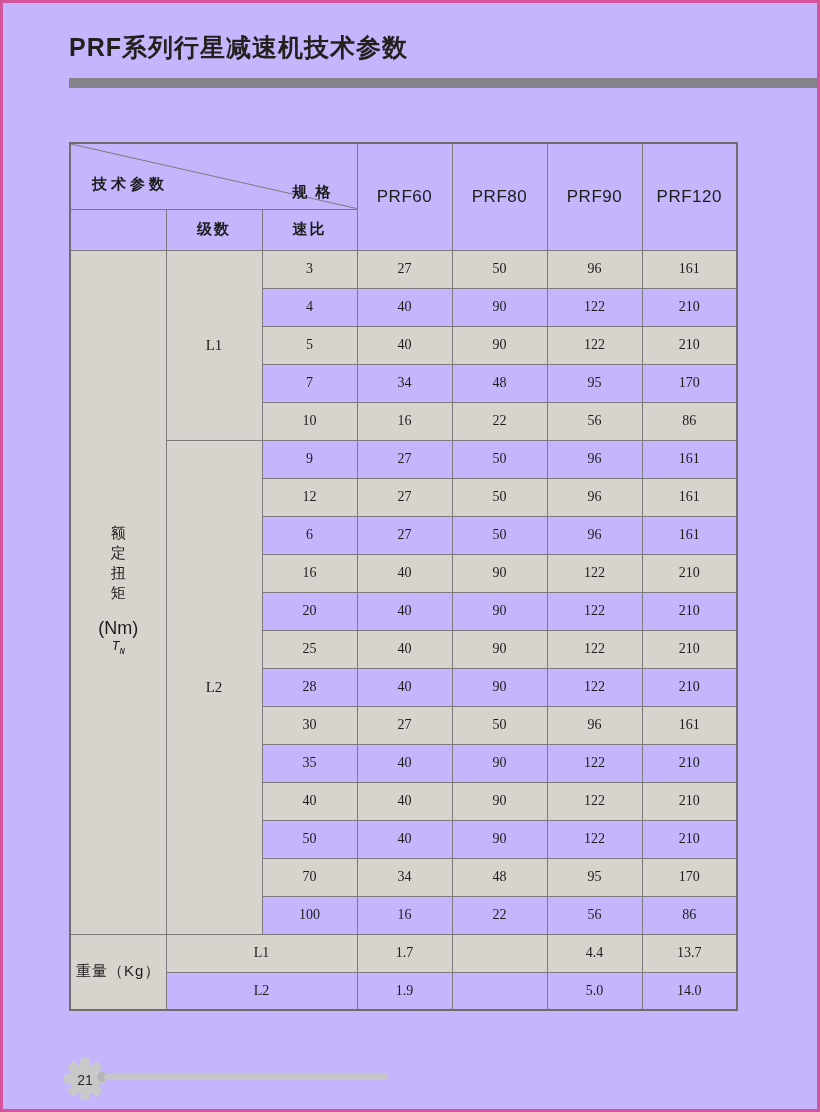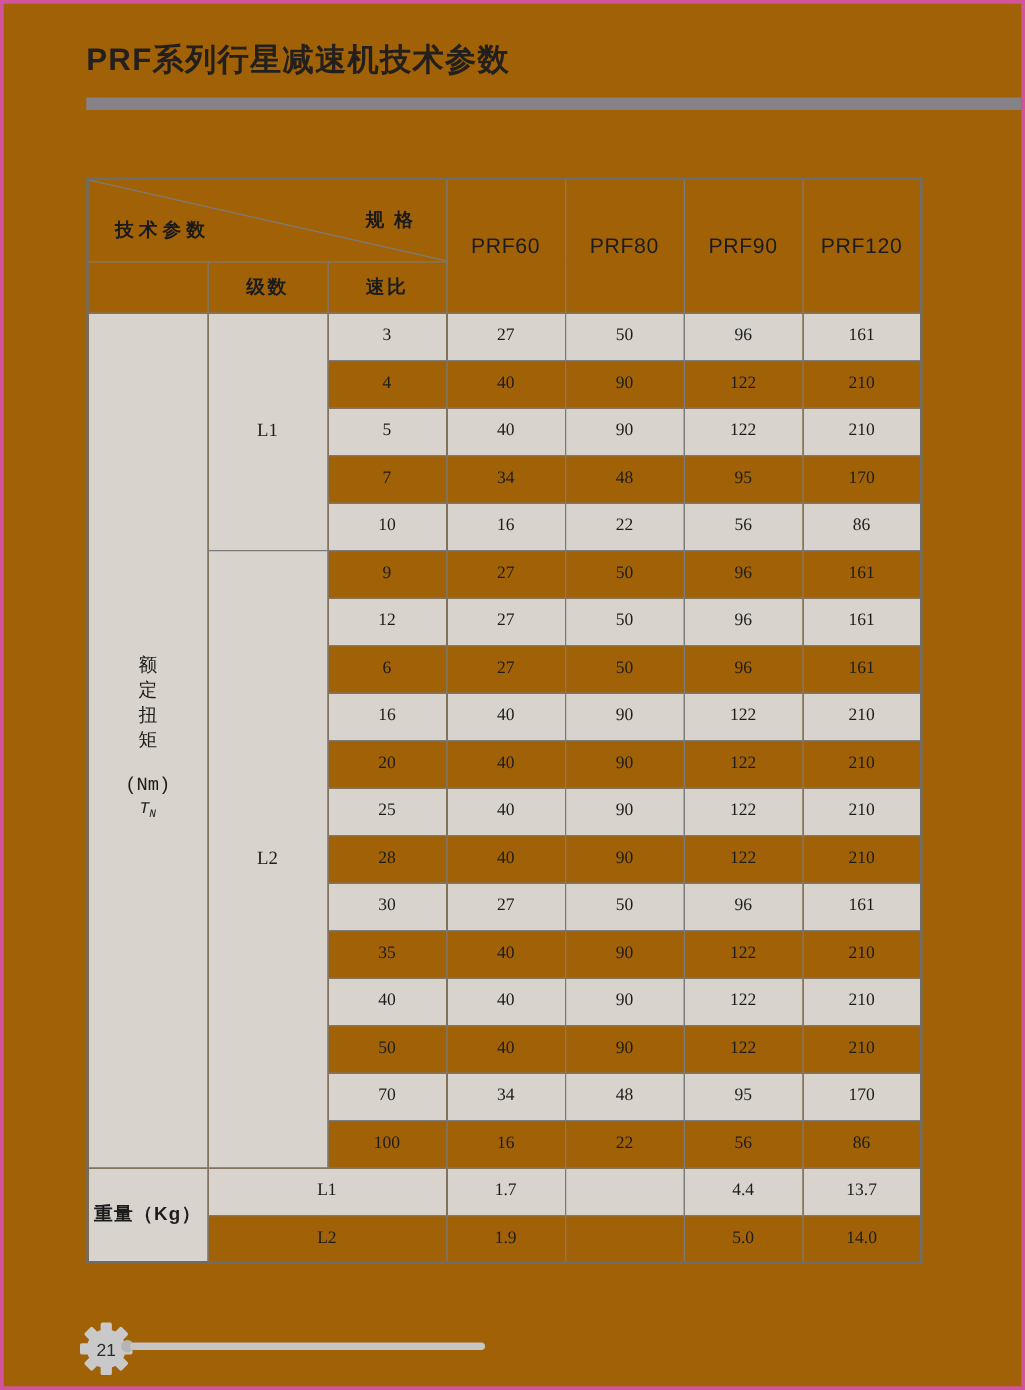--- a/index.html
+++ b/index.html
@@ -1,18 +1,18 @@
 <!DOCTYPE html>
 <html><head>
 <meta charset="utf-8">
 <style>
   html,body{margin:0;padding:0;background:#ffffff;}
   .page{
     position:relative;width:820px;height:1112px;box-sizing:border-box;
-    background:#a16207;border:3px solid #d2549b;overflow:hidden;
+    background:#c4b5fd;border:3px solid #d2549b;overflow:hidden;
     font-family:"Liberation Sans","DejaVu Sans",sans-serif;
   }
   .page-title{
     position:absolute;left:66px;top:28px;margin:0;
     font-size:25px;font-weight:700;color:#231f1d;letter-spacing:1px;
     font-family:"Liberation Sans","DejaVu Sans",sans-serif;
   }
   .title-bar{position:absolute;left:66px;right:0;top:75px;height:10px;background:#85828a;}
 
   table.spec{
@@ -29,40 +29,40 @@
   tbody tr{height:38px;}
 
   td.model{font-size:17px;letter-spacing:0.5px;color:#222;}
   td.subhead,.param-label,.spec-label{
     font-weight:700;font-size:15px;color:#1a1a1a;
   }
   td.subhead{letter-spacing:2px;}
 
   td.diag{position:relative;}
   td.diag svg{position:absolute;left:0;top:0;width:100%;height:100%;display:block;}
-  .spec-label{position:absolute;top:23px;right:24px;letter-spacing:2px;}
+  .spec-label{position:absolute;top:39px;right:24px;letter-spacing:2px;}
   .param-label{position:absolute;bottom:15px;left:21px;letter-spacing:4px;}
 
   .num{font-family:"Liberation Serif","DejaVu Serif",serif;font-size:14px;}
   td.stage{
     background:#d8d4cd;
     font-family:"Liberation Serif","DejaVu Serif",serif;font-size:15px;
   }
   tr.shaded td{background:#d8d4cd;}
   td.torque-label{background:#ffffff;}
   td.weight-label{
-    background:#ffffff;font-weight:700;font-size:15px;letter-spacing:1px;margin-top:36px;
+    background:#ffffff;font-weight:400;font-size:15px;letter-spacing:1px;margin-top:36px;
   }
   td.torque-label .vchar{
     font-family:"Liberation Serif","DejaVu Serif",serif;
     font-size:15px;line-height:20px;color:#1c1c1c;
   }
   td.torque-label .unit{
-    font-family:Liberation Mono, monospace;
-    font-size:15px;line-height:19px;margin-top:16px;
+    font-family:Liberation Sans, sans-serif;
+    font-size:18px;line-height:19px;margin-top:16px;
   }
   td.torque-label .tsym{
     font-family:Liberation Mono, monospace;
     font-style:italic;font-size:13px;line-height:17px;
   }
   td.torque-label .tsym sub{font-size:9px;}
 
   .footer-dot{position:absolute;left:94px;top:1069px;width:10px;height:10px;border-radius:50%;background:#b5b5b5;}
   .footer-line{position:absolute;left:101px;top:1071px;width:284px;height:6px;background:#c6c6c6;border-radius:3px;}
   .gear{position:absolute;left:58px;top:1052px;}

